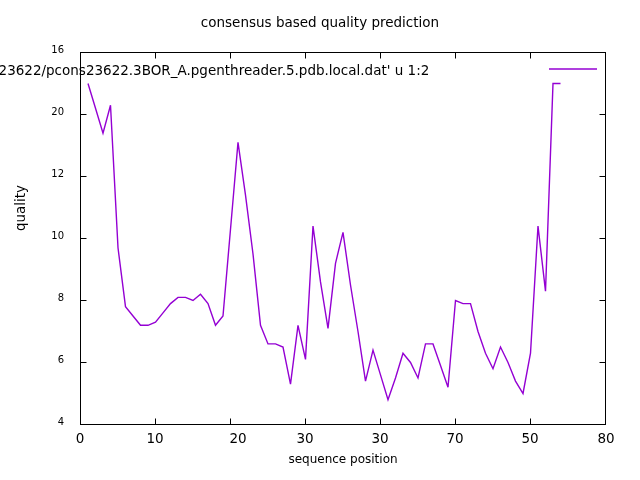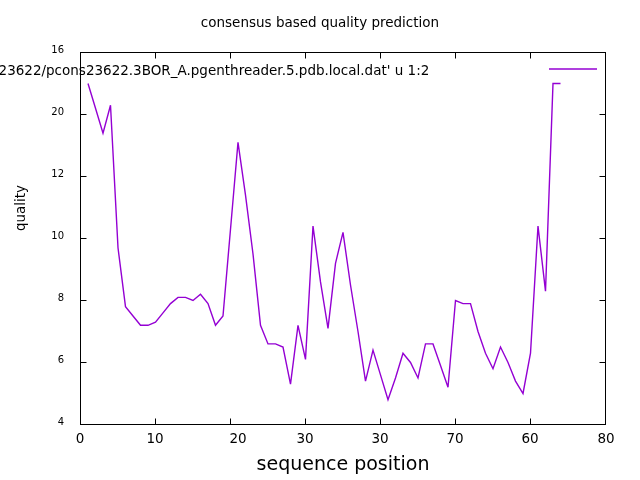--- a/index.html
+++ b/index.html
@@ -40,21 +40,21 @@
     font-size: 13.5px;
     transform: rotate(-90deg);
     transform-origin: center center;
   }
   .axis-label-x {
     position: absolute;
     left: 80px;
     top: 452px;
     width: 526px;
     text-align: center;
-    font-size: 19px;
+    font-size: 12px;
   }
   .ytick-label {
     position: absolute;
     text-align: right;
     font-size: 10px;
     width: 60px;
     left: 4px;
   }
   .xtick-label {
     position: absolute;
@@ -95,21 +95,21 @@
   <div class="ytick-label" style="top:292px">8</div>
   <div class="ytick-label" style="top:354px">6</div>
   <div class="ytick-label" style="top:416px">4</div>
 
   <div class="xtick-label" style="left:60px">0</div>
   <div class="xtick-label" style="left:135px">10</div>
   <div class="xtick-label" style="left:218px">20</div>
   <div class="xtick-label" style="left:285px">30</div>
   <div class="xtick-label" style="left:360px">30</div>
   <div class="xtick-label" style="left:435px">70</div>
-  <div class="xtick-label" style="left:510px">60</div>
+  <div class="xtick-label" style="left:510px">50</div>
   <div class="xtick-label" style="left:586px">80</div>
 
   <div class="legend-text">/23622/pcons23622.3BOR_A.pgenthreader.5.pdb.local.dat' u 1:2</div>
 
   <svg class="plot-svg" viewBox="0 0 640 480">
 
     <rect id="plot-frame" x="80.5" y="52.5" width="525" height="372" fill="none" stroke="#000000" stroke-width="1"></rect>
     <g id="tick-marks" stroke="#000000" stroke-width="1">
         <line x1="80.5" x2="80.5" y1="424.5" y2="418.5"></line>
         <line x1="80.5" x2="80.5" y1="52.5" y2="58.5"></line>

